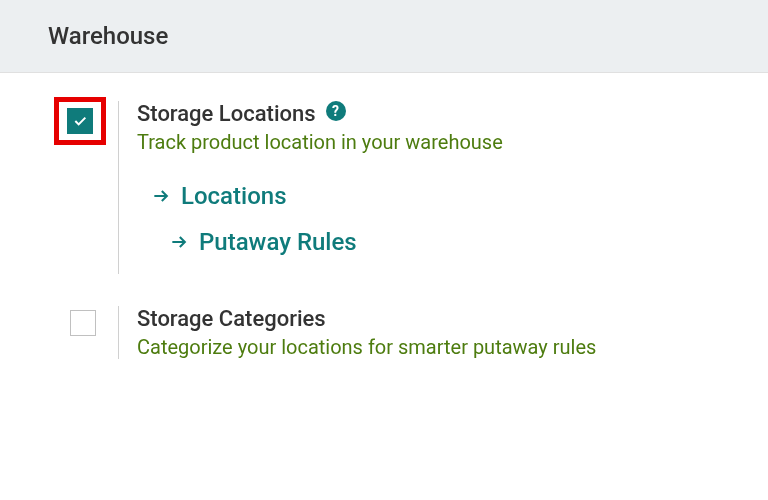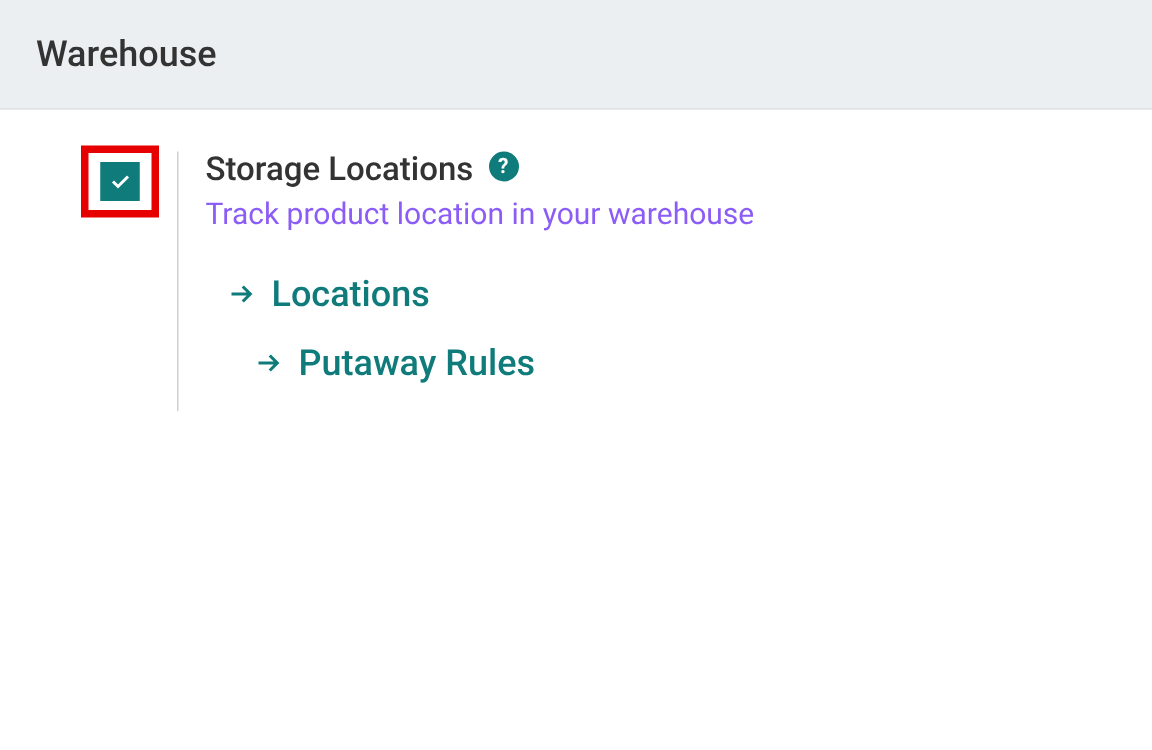--- a/index.html
+++ b/index.html
@@ -5,21 +5,21 @@
     * { box-sizing: border-box; margin: 0; padding: 0; }
     body {
       font-family: -apple-system, BlinkMacSystemFont, "Segoe UI", Roboto, sans-serif;
       background: #fff;
       width: 768px;
       height: 500px;
       overflow: hidden;
     }
     .header {
       background: #eceff1;
-      padding: 22px 24px;
+      padding: 22px 48px;
       border-bottom: 1px solid #e0e0e0;
     }
     .header-title {
       font-size: 24px;
       font-weight: 500;
       color: #333;
     }
     .content {
       padding: 28px 48px;
     }
@@ -88,21 +88,21 @@
       color: #fff;
       display: inline-flex;
       align-items: center;
       justify-content: center;
       font-size: 14px;
       font-weight: bold;
       cursor: pointer;
     }
     .setting-desc {
       font-size: 20px;
-      color: #8b5cf6;
+      color: #4d7c0f;
       margin-top: 4px;
     }
     .sublinks {
       margin-top: 28px;
       padding-left: 14px;
     }
     .sublink {
       display: flex;
       align-items: center;
       gap: 10px;
@@ -168,14 +168,27 @@
             <svg viewBox="0 0 24 24">
                 <path fill="none" stroke="#0f7b7b" stroke-width="2.5" d="M4 12h15M13 6l6 6-6 6"></path>
               </svg>
           </span>
           <span>Putaway Rules</span>
         </div>
       </div>
     </div>
   </div>
 
+  <div class="setting-row second-setting">
+    <div class="checkbox-wrap">
+      <div class="checkbox">
+        
+      </div>
+    </div>
+    <div class="detail">
+      <div class="setting-title-row">
+        <span class="setting-title">Storage Categories</span>
+      </div>
+      <div class="setting-desc">Categorize your locations for smarter putaway rules</div>
+    </div>
+  </div>
 
 </div>
 
 </body></html>

